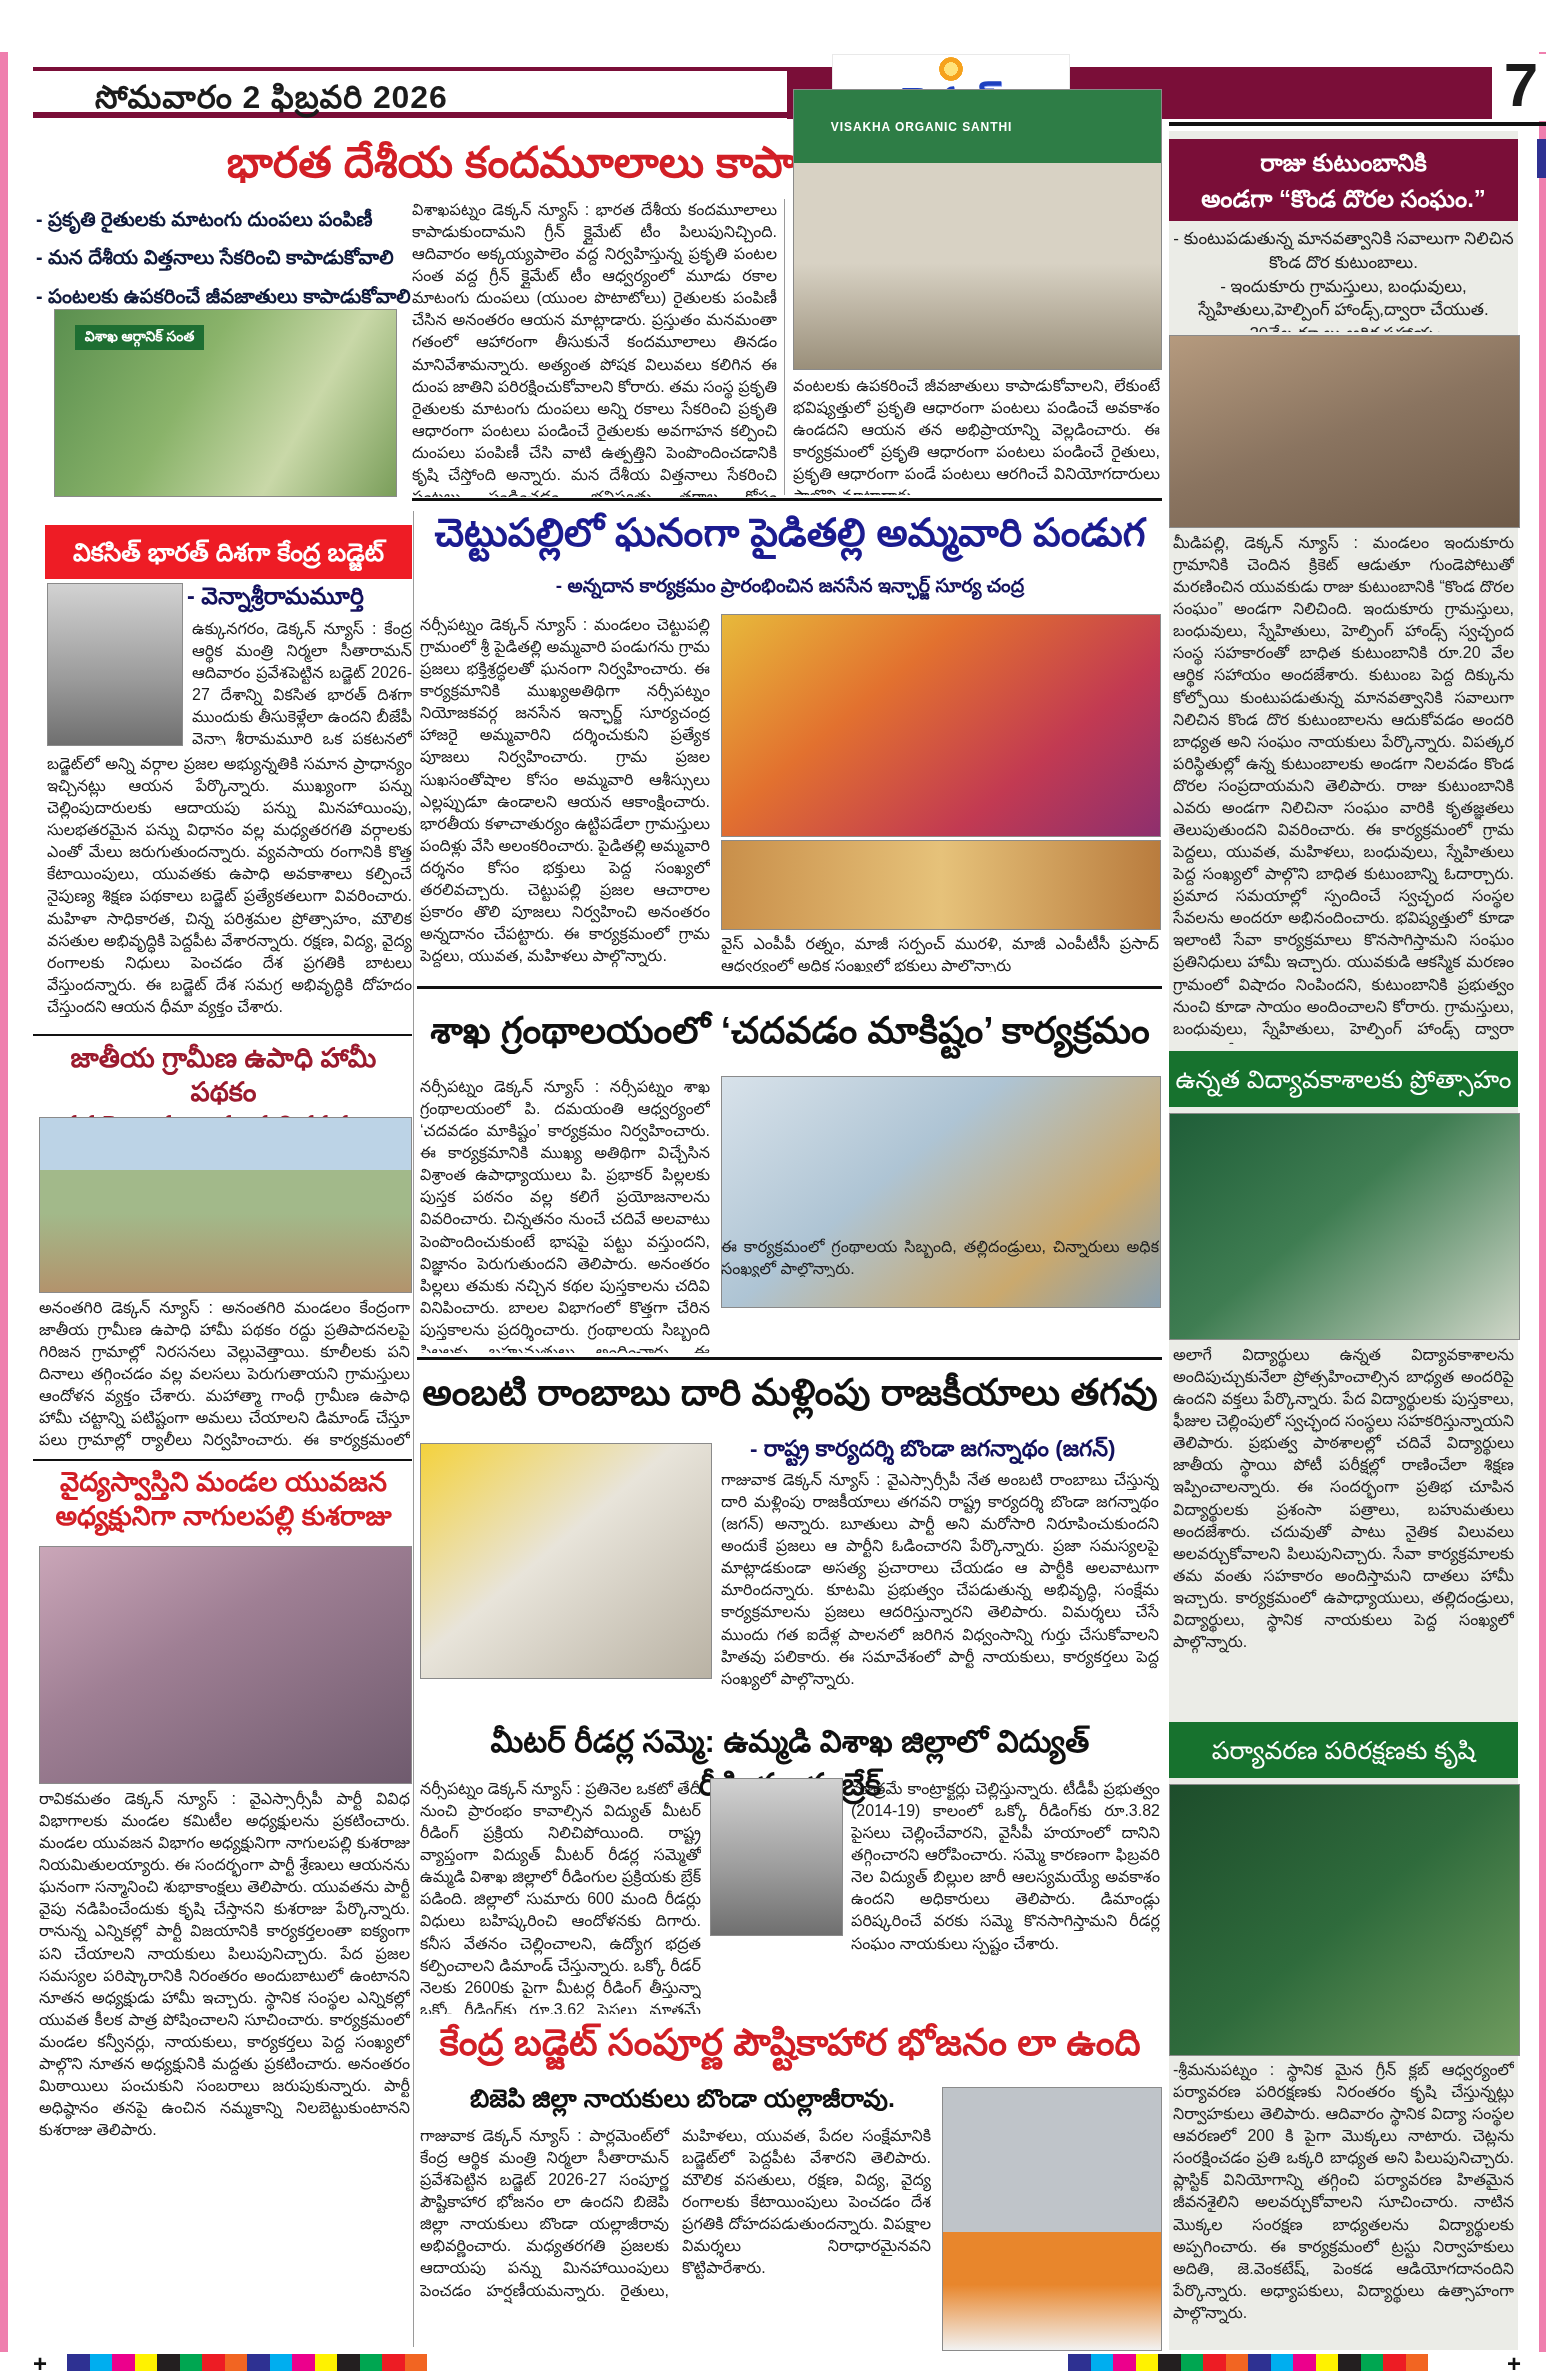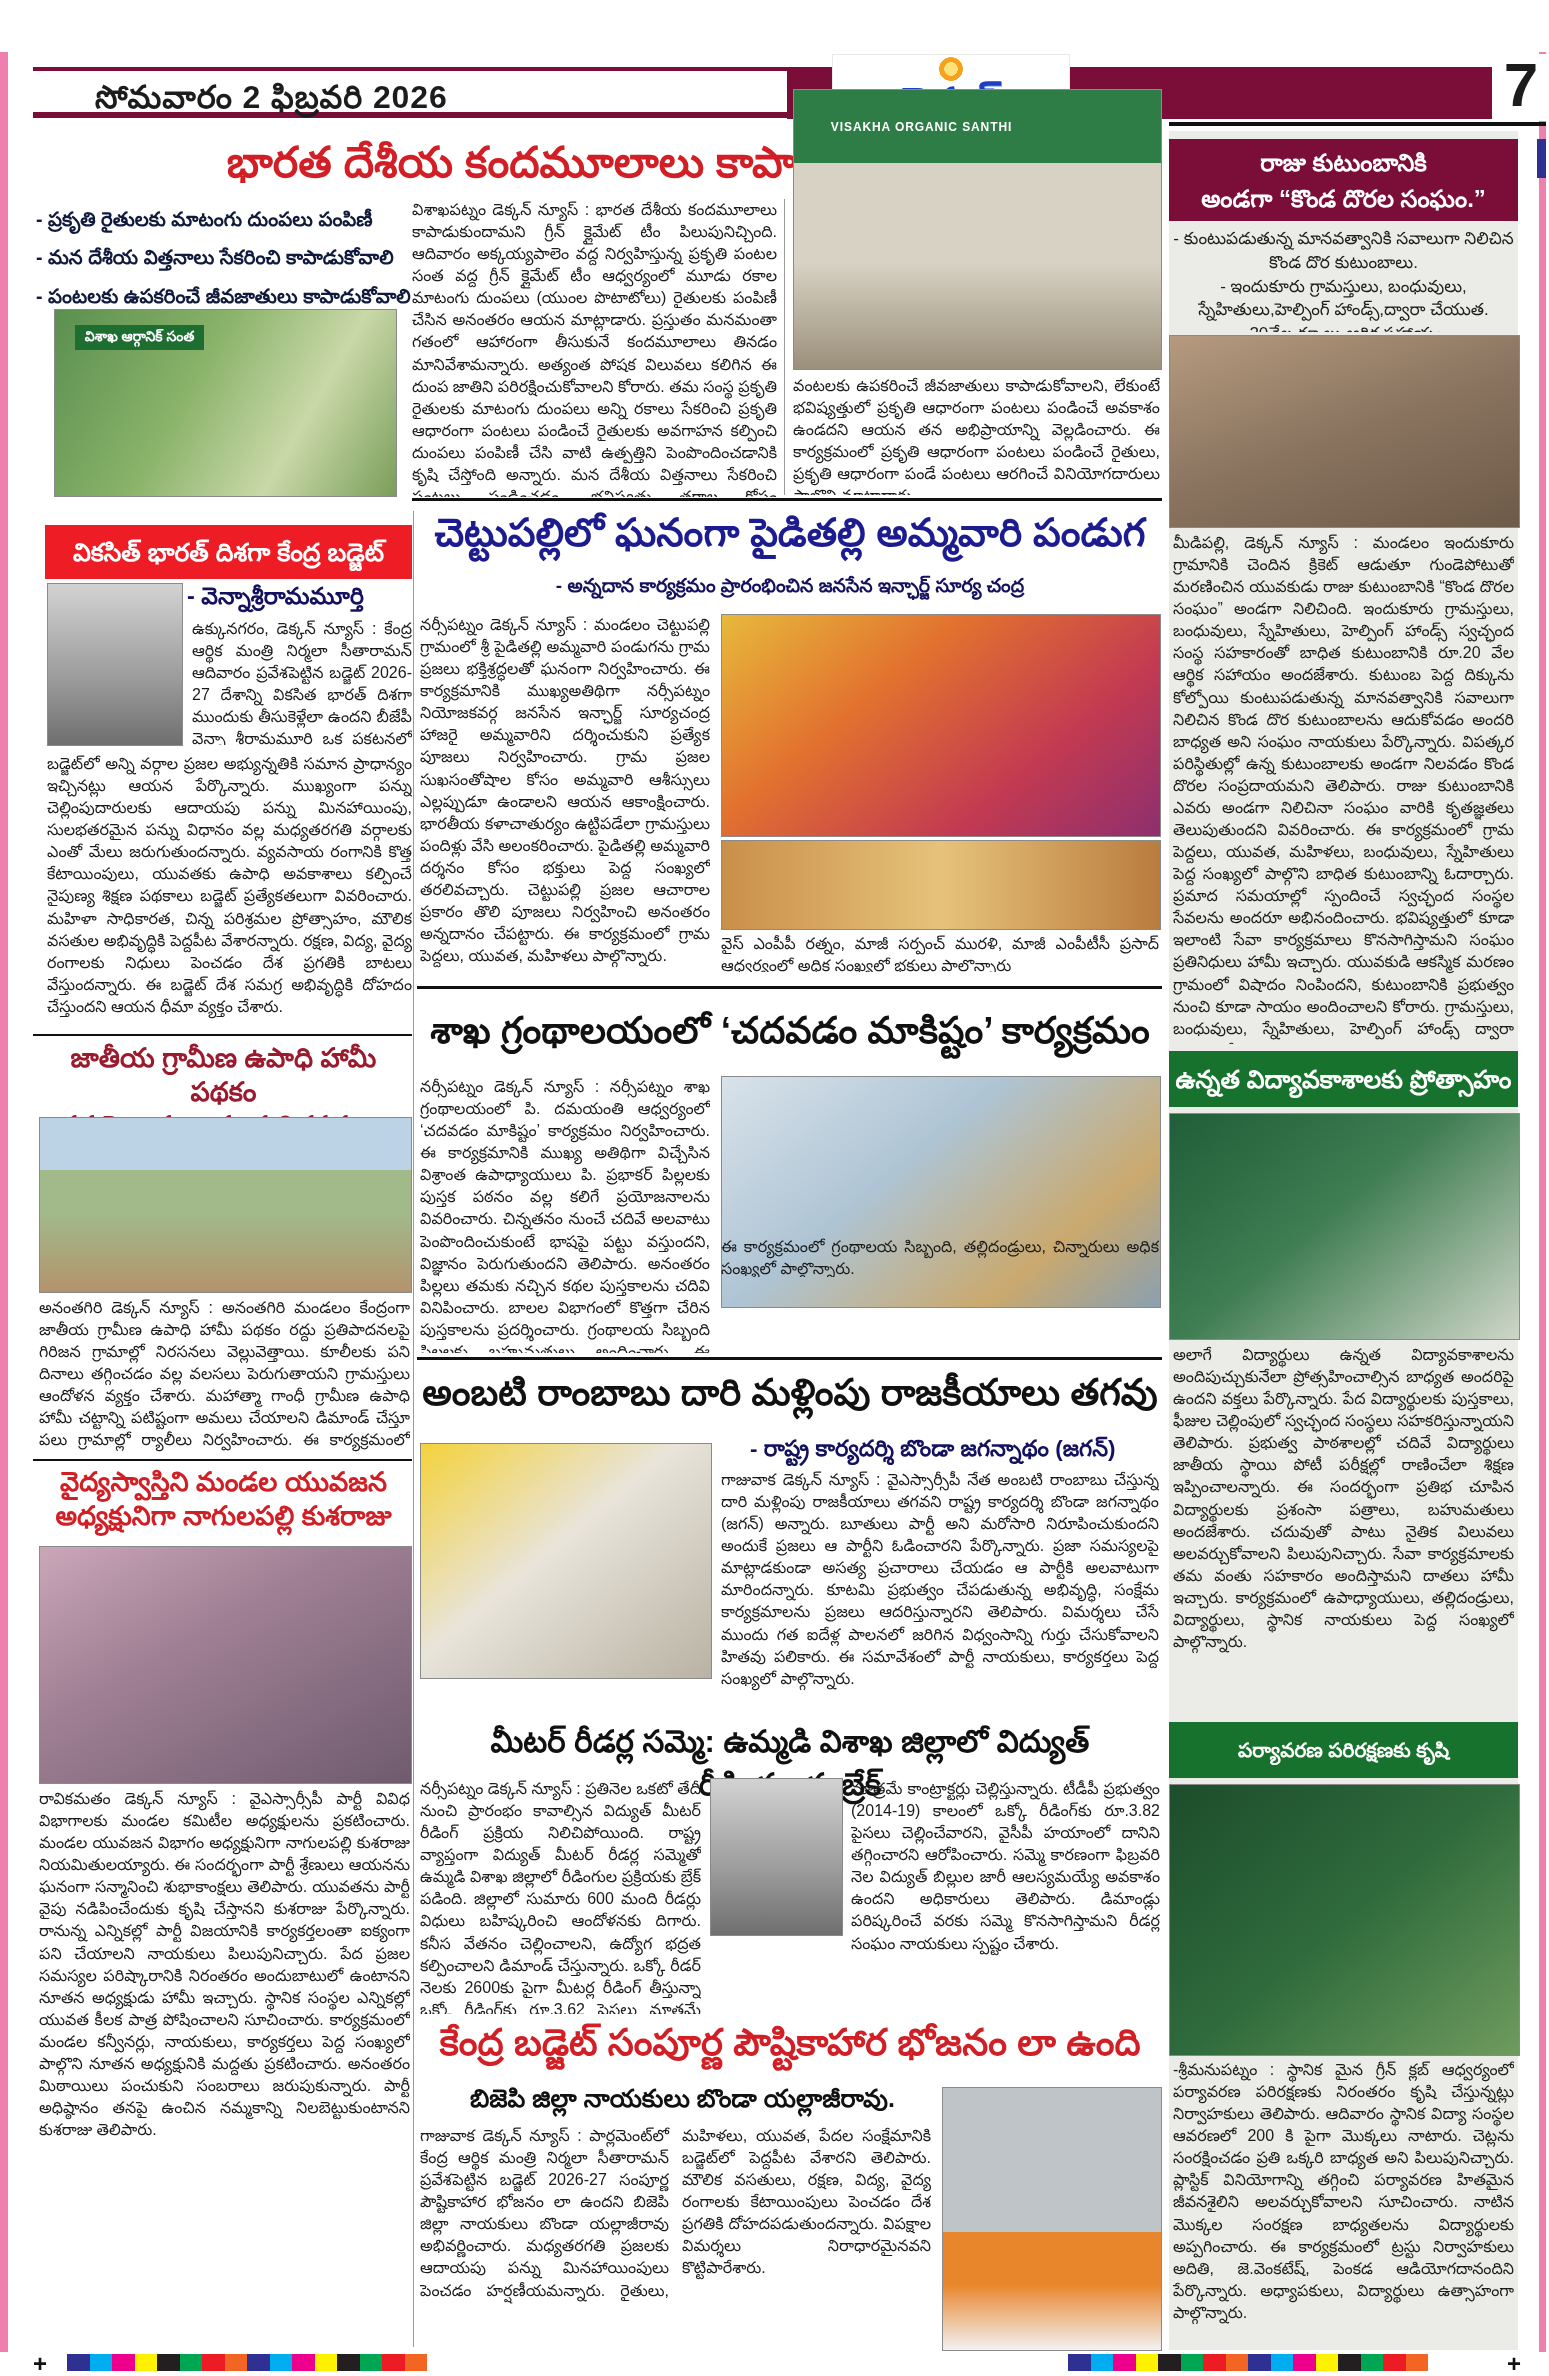--- a/index.html
+++ b/index.html
@@ -21,21 +21,21 @@
   .sun{width:24px;height:24px;border-radius:50%;
        background:radial-gradient(circle,#ffe27a 0 40%,#f6a21d 41% 70%,transparent 71%);
        margin:1.9px auto 0;}
   .pageno{font-size:62px;font-weight:bold;line-height:1;}
   
   .hl-red{color:#d21f26;font-weight:bold;text-align:center;}
   .hl-navy{color:#1c1c90;font-weight:bold;text-align:center;}
   .hl-black{color:#111;font-weight:bold;text-align:center;}
   .hl-maroon-text{color:#9b1b2e;font-weight:bold;text-align:center;}
   .banner-red{background:#ee1c25;color:#fff;font-weight:bold;text-align:center;}
-  .banner-green{background:#17722e;color:#fff;font-weight:bold;text-align:center;}
+  .banner-green{background:#17722e;color:#fff;font-weight:normal;text-align:center;}
   .box-maroon{background:#7a0e38;color:#fff;font-weight:bold;text-align:center;}
   .gray-bg{background:#ebece7;}
   .byline{font-weight:bold;color:#14125e;}
   .bullets p{margin:0 0 10.3px 0;font-size:19.7px;font-weight:bold;color:#101a3c;}
   
   .ph-green-field{background:linear-gradient(120deg,#5a8f4f,#8ab36a 40%,#c9d8a8 70%,#7a9e5a);}
   .ph-banner-group{background:linear-gradient(180deg,#2e7d46 0 26%,#d8d2c4 26% 62%,#9a8f7a);}
   .ph-crowd{background:linear-gradient(160deg,#b59a7e,#8a7460 50%,#6e5a48);}
   .ph-portrait{background:linear-gradient(180deg,#d2d2d2,#9a9a9a 60%,#6f6f6f);}
   .ph-village{background:linear-gradient(180deg,#bcd3e6 0 30%,#a2b98a 30% 55%,#b3936c);}
@@ -157,21 +157,21 @@
     <div>- ఇందుకూరు గ్రామస్తులు, బంధువులు, స్నేహితులు,హెల్పింగ్ హాండ్స్,ద్వారా చేయుత.</div>
     <div>- 20వేల రూ.లు ఆరిక సహాయం.</div>
   </div>
   <div class="abs photo ph-crowd" style="left:1169px;top:335px;width:349px;height:191px;"></div>
   <div class="abs body-text clip" style="left:1173px;top:532px;width:341px;height:512px;">మీడిపల్లి, డెక్కన్ న్యూస్ : మండలం ఇందుకూరు గ్రామానికి చెందిన క్రికెట్ ఆడుతూ గుండెపోటుతో మరణించిన యువకుడు రాజు కుటుంబానికి “కొండ దొరల సంఘం” అండగా నిలిచింది. ఇందుకూరు గ్రామస్తులు, బంధువులు, స్నేహితులు, హెల్పింగ్ హాండ్స్ స్వచ్ఛంద సంస్థ సహకారంతో బాధిత కుటుంబానికి రూ.20 వేల ఆర్థిక సహాయం అందజేశారు. కుటుంబ పెద్ద దిక్కును కోల్పోయి కుంటుపడుతున్న మానవత్వానికి సవాలుగా నిలిచిన కొండ దొర కుటుంబాలను ఆదుకోవడం అందరి బాధ్యత అని సంఘం నాయకులు పేర్కొన్నారు. విపత్కర పరిస్థితుల్లో ఉన్న కుటుంబాలకు అండగా నిలవడం కొండ దొరల సంప్రదాయమని తెలిపారు. రాజు కుటుంబానికి ఎవరు అండగా నిలిచినా సంఘం వారికి కృతజ్ఞతలు తెలుపుతుందని వివరించారు. ఈ కార్యక్రమంలో గ్రామ పెద్దలు, యువత, మహిళలు, బంధువులు, స్నేహితులు పెద్ద సంఖ్యలో పాల్గొని బాధిత కుటుంబాన్ని ఓదార్చారు. ప్రమాద సమయాల్లో స్పందించే స్వచ్ఛంద సంస్థల సేవలను అందరూ అభినందించారు. భవిష్యత్తులో కూడా ఇలాంటి సేవా కార్యక్రమాలు కొనసాగిస్తామని సంఘం ప్రతినిధులు హామీ ఇచ్చారు. యువకుడి ఆకస్మిక మరణం గ్రామంలో విషాదం నింపిందని, కుటుంబానికి ప్రభుత్వం నుంచి కూడా సాయం అందించాలని కోరారు. గ్రామస్తులు, బంధువులు, స్నేహితులు, హెల్పింగ్ హాండ్స్ ద్వారా అందిన చేయుతకు రాజు కుటుంబ సభ్యులు కృతజ్ఞతలు తెలిపారు.</div>
 
   <div class="abs banner-green" style="left:1169px;top:1051px;width:349px;height:56px;font-size:25px;line-height:56px;">ఉన్నత విద్యావకాశాలకు ప్రోత్సాహం</div>
   <div class="abs photo ph-meeting-green" style="left:1169px;top:1113px;width:349px;height:225px;"></div>
   <div class="abs body-text clip" style="left:1173px;top:1344px;width:341px;height:371px;">అలాగే విద్యార్థులు ఉన్నత విద్యావకాశాలను అందిపుచ్చుకునేలా ప్రోత్సహించాల్సిన బాధ్యత అందరిపై ఉందని వక్తలు పేర్కొన్నారు. పేద విద్యార్థులకు పుస్తకాలు, ఫీజుల చెల్లింపులో స్వచ్ఛంద సంస్థలు సహకరిస్తున్నాయని తెలిపారు. ప్రభుత్వ పాఠశాలల్లో చదివే విద్యార్థులు జాతీయ స్థాయి పోటీ పరీక్షల్లో రాణించేలా శిక్షణ ఇప్పించాలన్నారు. ఈ సందర్భంగా ప్రతిభ చూపిన విద్యార్థులకు ప్రశంసా పత్రాలు, బహుమతులు అందజేశారు. చదువుతో పాటు నైతిక విలువలు అలవర్చుకోవాలని పిలుపునిచ్చారు. సేవా కార్యక్రమాలకు తమ వంతు సహకారం అందిస్తామని దాతలు హామీ ఇచ్చారు. కార్యక్రమంలో ఉపాధ్యాయులు, తల్లిదండ్రులు, విద్యార్థులు, స్థానిక నాయకులు పెద్ద సంఖ్యలో పాల్గొన్నారు.</div>
 
-  <div class="abs banner-green" style="left:1169px;top:1722px;width:349px;height:56px;font-size:20px;line-height:56px;">పర్యావరణ పరిరక్షణకు కృషి</div>
+  <div class="abs banner-green" style="left:1169px;top:1722px;width:349px;height:56px;font-size:25px;line-height:56px;">పర్యావరణ పరిరక్షణకు కృషి</div>
   <div class="abs photo ph-plants" style="left:1169px;top:1784px;width:349px;height:270px;"></div>
   <div class="abs body-text clip" style="left:1173px;top:2059px;width:341px;height:287px;">-శ్రీమనుపట్నం : స్థానిక మైన గ్రీన్ క్లబ్ ఆధ్వర్యంలో పర్యావరణ పరిరక్షణకు నిరంతరం కృషి చేస్తున్నట్లు నిర్వాహకులు తెలిపారు. ఆదివారం స్థానిక విద్యా సంస్థల ఆవరణలో 200 కి పైగా మొక్కలు నాటారు. చెట్లను సంరక్షించడం ప్రతి ఒక్కరి బాధ్యత అని పిలుపునిచ్చారు. ప్లాస్టిక్ వినియోగాన్ని తగ్గించి పర్యావరణ హితమైన జీవనశైలిని అలవర్చుకోవాలని సూచించారు. నాటిన మొక్కల సంరక్షణ బాధ్యతలను విద్యార్థులకు అప్పగించారు. ఈ కార్యక్రమంలో ట్రస్టు నిర్వాహకులు అదితి, జె.వెంకటేష్, పెంకడ ఆడియోగదానందిని పేర్కొన్నారు. అధ్యాపకులు, విద్యార్థులు ఉత్సాహంగా పాల్గొన్నారు.</div>
 
   <div class="abs plus" style="left:33px;top:2352px;">+</div>
   <div class="abs squares" style="left:67px;top:2354px;"><span style="background: rgb(46, 49, 146);"></span><span style="background: rgb(0, 174, 239);"></span><span style="background: rgb(236, 0, 140);"></span><span style="background: rgb(255, 242, 0);"></span><span style="background: rgb(35, 31, 32);"></span><span style="background: rgb(0, 166, 81);"></span><span style="background: rgb(237, 28, 36);"></span><span style="background: rgb(242, 101, 34);"></span><span style="background: rgb(46, 49, 146);"></span><span style="background: rgb(0, 174, 239);"></span><span style="background: rgb(236, 0, 140);"></span><span style="background: rgb(255, 242, 0);"></span><span style="background: rgb(35, 31, 32);"></span><span style="background: rgb(0, 166, 81);"></span><span style="background: rgb(237, 28, 36);"></span><span style="background: rgb(242, 101, 34);"></span></div>
   <div class="abs squares" style="left:1068px;top:2354px;"><span style="background: rgb(46, 49, 146);"></span><span style="background: rgb(0, 174, 239);"></span><span style="background: rgb(236, 0, 140);"></span><span style="background: rgb(255, 242, 0);"></span><span style="background: rgb(35, 31, 32);"></span><span style="background: rgb(0, 166, 81);"></span><span style="background: rgb(237, 28, 36);"></span><span style="background: rgb(242, 101, 34);"></span><span style="background: rgb(46, 49, 146);"></span><span style="background: rgb(0, 174, 239);"></span><span style="background: rgb(236, 0, 140);"></span><span style="background: rgb(255, 242, 0);"></span><span style="background: rgb(35, 31, 32);"></span><span style="background: rgb(0, 166, 81);"></span><span style="background: rgb(237, 28, 36);"></span><span style="background: rgb(242, 101, 34);"></span></div>
   <div class="abs plus" style="left:1507px;top:2352px;">+</div>
 
 </div>
 

